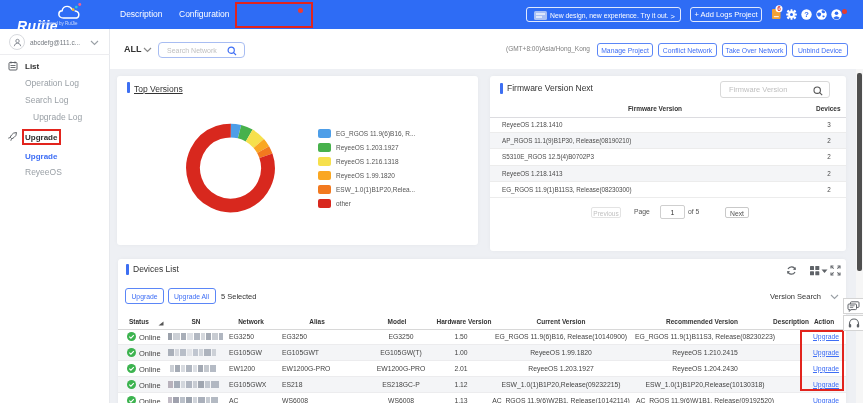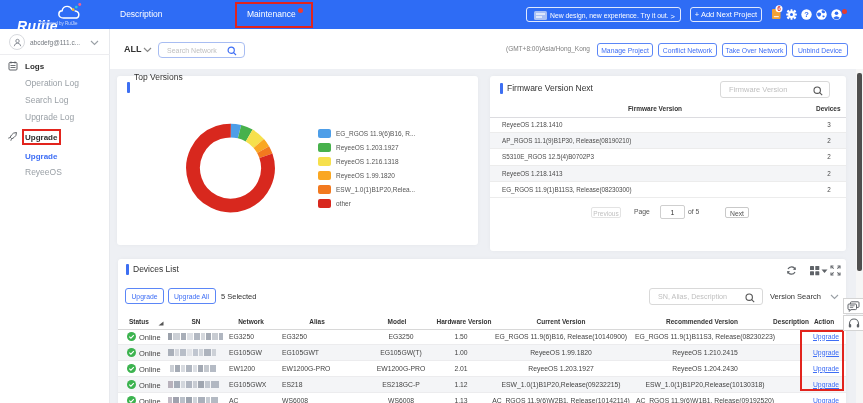--- a/index.html
+++ b/index.html
@@ -36,32 +36,32 @@
 <div class="abs" style="left:0;top:0;width:863px;height:29px;background:#2e6cf5;z-index:40;"></div>
 <div class="abs" style="z-index:41;left:17px;top:18px;color:#fff;font-size:14px;font-weight:bold;font-style:italic;letter-spacing:0.5px;">Ruijie</div>
 <svg class="abs" style="z-index:41;left:57px;top:2px;" width="26" height="21" viewBox="0 0 28 22">
  <path d="M7 17 C3.5 17 2 14.8 2 12.8 C2 10.8 3.6 9.3 5.5 9.2 C5.8 6.4 8.2 4.4 11 4.4 C13.3 4.4 15.3 5.8 16.2 7.8 M19.5 9.3 C21.8 9.6 23.5 11.3 23.5 13.3 C23.5 15.4 21.7 17 19.4 17 L7 17" fill="none" stroke="#fff" stroke-width="1.6" stroke-linecap="round"></path>
  <circle cx="24.5" cy="2.5" r="1.6" fill="#f06292"></circle>
  <circle cx="20.8" cy="5.2" r="1.5" fill="#26c6da"></circle>
  <circle cx="17.4" cy="8" r="1.5" fill="#fbc02d"></circle>
 </svg>
 <div class="abs" style="z-index:41;left:40px;top:20.5px;color:#cfdcfa;font-size:4.5px;">Powered by RuiJie</div>
 <div class="navitem" style="left:120px;">Description</div>
-<div class="navitem" style="left:247px;">Maintenance</div>
+<div class="navitem" style="left:179px;">Configuration</div>
 <div class="abs" style="z-index:42;left:298px;top:8px;width:5px;height:5px;border-radius:50%;background:#f03b30;"></div>
 <div class="redbox" style="left:235px;top:2px;width:78px;height:26px;"></div>
 <div class="hdr-btn" style="left:526px;top:7px;width:155px;height:15px;font-size:7.5px;">
  <span style="position:absolute;left:7px;top:3px;width:13px;height:8.5px;background:#a8c0f5;border-radius:1.5px;">
   <span style="position:absolute;left:2px;top:2px;width:9px;height:1.5px;background:#dde7fb;"></span>
   <span style="position:absolute;left:2px;top:5px;width:6px;height:1.5px;background:#dde7fb;"></span>
  </span>
  <span style="position:absolute;left:23px;top:4px;font-size:6.8px;">New design, new experience. Try it out.</span>
  <span style="position:absolute;right:5px;top:3.5px;">&gt;</span>
 </div>
-<div class="hdr-btn" style="left:690px;top:7px;width:72px;height:15px;font-size:7.5px;">+ Add Next Project</div>
+<div class="hdr-btn" style="left:690px;top:7px;width:72px;height:15px;font-size:7.5px;">+ Add Logs Project</div>
 
 <svg class="abs" style="z-index:41;left:770px;top:5px;" width="16" height="16" viewBox="0 0 16 16">
  <rect x="2" y="4" width="8.5" height="10" rx="1" fill="#f2a135"></rect>
  <rect x="3.8" y="11" width="5" height="1.2" fill="#fff" opacity="0.8"></rect>
  <circle cx="9" cy="3.8" r="3.5" fill="#fff"></circle>
  <text x="9" y="6.3" font-size="6.5" fill="#e23c30" text-anchor="middle" font-weight="bold">6</text>
 </svg>
 <svg class="abs" style="z-index:41;left:786px;top:9px;" width="11" height="11" viewBox="0 0 11 11">
  <g fill="#fff">
  <rect x="4.5" y="0.2" width="2" height="3" rx="0.5"></rect>
@@ -123,37 +123,37 @@
       <path d="M1 1 L4.5 4.5 L8 1" fill="none" stroke="#9aa0a6" stroke-width="1.1"></path>
     </svg>
 
 <svg class="abs" style="left:8px;top:61px;" width="10" height="10" viewBox="0 0 10 10">
       <rect x="1" y="1.5" width="8" height="7.5" rx="1" fill="none" stroke="#5f6368" stroke-width="1"></rect>
       <line x1="3" y1="0.5" x2="3" y2="2.5" stroke="#5f6368" stroke-width="1"></line>
       <line x1="7" y1="0.5" x2="7" y2="2.5" stroke="#5f6368" stroke-width="1"></line>
       <line x1="2.5" y1="4.5" x2="7.5" y2="4.5" stroke="#5f6368" stroke-width="0.9"></line>
       <line x1="2.5" y1="6.5" x2="7.5" y2="6.5" stroke="#5f6368" stroke-width="0.9"></line>
     </svg>
-<div class="abs" style="left:25px;top:61.5px;font-size:8px;color:#2f2f2f;font-weight:600;">Logs</div>
+<div class="abs" style="left:25px;top:61.5px;font-size:8px;color:#2f2f2f;font-weight:600;">List</div>
 <div class="menu-sub" style="top:78px;">Operation Log</div>
 <div class="menu-sub" style="top:95px;">Search Log</div>
-<div class="menu-sub" style="top:112px;">Upgrade Log</div>
+<div class="menu-sub" style="top:112px;margin-left:8px;">Upgrade Log</div>
 <svg class="abs" style="left:7px;top:131px;" width="11" height="11" viewBox="0 0 11 11">
       <path d="M9.5 1.5 Q6 1.5 4.5 4 L3.2 6.2 L4.8 7.8 L7 6.5 Q9.5 5 9.5 1.5" fill="none" stroke="#5f6368" stroke-width="1"></path>
       <line x1="1.2" y1="7.2" x2="3" y2="6.6" stroke="#5f6368" stroke-width="0.9"></line>
       <line x1="4.4" y1="8" x2="3.8" y2="9.8" stroke="#5f6368" stroke-width="0.9"></line>
     </svg>
 <div class="abs" style="left:25px;top:132.5px;font-size:8px;color:#2f2f2f;font-weight:600;">Upgrade</div>
 <div class="redbox" style="left:21.5px;top:128.5px;width:39px;height:16px;"></div>
 <div class="abs" style="left:25px;top:151.5px;font-size:8px;color:#3e6ef5;font-weight:700;">Upgrade</div>
 <div class="menu-sub" style="top:167px;">ReyeeOS</div>
 
 <div class="card" style="left:117px;top:76px;width:361px;height:169px;"></div>
 <div class="tbar" style="left:127px;top:82px;height:11px;"></div>
-<div class="ttl abs" style="left:134px;top:72px;">Top Versions</div>
+<div class="ttl abs" style="left:134px;top:84px;text-decoration:underline;">Top Versions</div>
 <svg class="abs" style="left:180px;top:118px;" width="101" height="101" viewBox="180 118 101 101">
 <circle cx="230.5" cy="168" r="37.45" fill="none" stroke="#4d9ee8" stroke-width="13.8" stroke-dasharray="9.15 226.15" transform="rotate(-90 230.5 168)"></circle>
 <circle cx="230.5" cy="168" r="37.45" fill="none" stroke="#47b14c" stroke-width="13.8" stroke-dasharray="10.46 224.85" transform="rotate(-76 230.5 168)"></circle>
 <circle cx="230.5" cy="168" r="37.45" fill="none" stroke="#f6e04c" stroke-width="13.8" stroke-dasharray="12.42 222.89" transform="rotate(-60 230.5 168)"></circle>
 <circle cx="230.5" cy="168" r="37.45" fill="none" stroke="#faa722" stroke-width="13.8" stroke-dasharray="7.52 227.79" transform="rotate(-41 230.5 168)"></circle>
 <circle cx="230.5" cy="168" r="37.45" fill="none" stroke="#f2791f" stroke-width="13.8" stroke-dasharray="6.86 228.44" transform="rotate(-29.5 230.5 168)"></circle>
 <circle cx="230.5" cy="168" r="37.45" fill="none" stroke="#d8281e" stroke-width="13.8" stroke-dasharray="188.90 46.41" transform="rotate(-19 230.5 168)"></circle>
 </svg>
 <div class="legrow" style="top:129px;">
       <span class="sw" style="background:#4d9ee8;"></span>
@@ -247,27 +247,20 @@
         <path d="M3.5 10 L1 10 L1 7.5"></path>
         <line x1="1.4" y1="1.4" x2="3.6" y2="3.6"></line>
         <line x1="9.6" y1="1.4" x2="7.4" y2="3.6"></line>
         <line x1="9.6" y1="9.6" x2="7.4" y2="7.4"></line>
         <line x1="1.4" y1="9.6" x2="3.6" y2="7.4"></line>
       </g>
     </svg>
 <div class="btn-blue" style="left:125px;top:288px;width:39px;height:16px;">Upgrade</div>
 <div class="btn-blue" style="left:167.5px;top:288px;width:48px;height:16px;">Upgrade All</div>
 <div class="abs" style="left:221px;top:292px;font-size:7.5px;color:#333;">5 Selected</div>
-<div class="input" style="left:649px;top:288px;width:114px;height:17px;">
- <span class="ph" style="font-size:7.2px;margin-left:8px;">SN, Alias, Description</span>
- <svg style="position:absolute;right:7px;top:3.5px;" width="10" height="10" viewBox="0 0 10 10">
-        <circle cx="4.2" cy="4.2" r="3.2" fill="none" stroke="#555" stroke-width="1.1"></circle>
-        <line x1="6.7" y1="6.7" x2="9.2" y2="9.2" stroke="#555" stroke-width="1.1"></line>
-      </svg>
-</div>
 <div class="abs" style="left:770px;top:291.5px;font-size:7.5px;color:#333;">Version Search</div>
 <svg class="abs" style="left:830px;top:294px;" width="9" height="6" viewBox="0 0 9 6">
       <path d="M1 1 L4.5 4.5 L8 1" fill="none" stroke="#9aa0a6" stroke-width="1.1"></path>
     </svg>
 
 <div class="th" style="left:129px;top:318px;">Status</div>
 <svg class="abs" style="left:158px;top:321px;" width="6" height="5" viewBox="0 0 6 5">
       <path d="M0.5 4.5 L5.5 4.5 L5.5 0.5 Z" fill="#555"></path>
     </svg>
 <div class="th cc" style="left:196px;top:318px;">SN</div>

